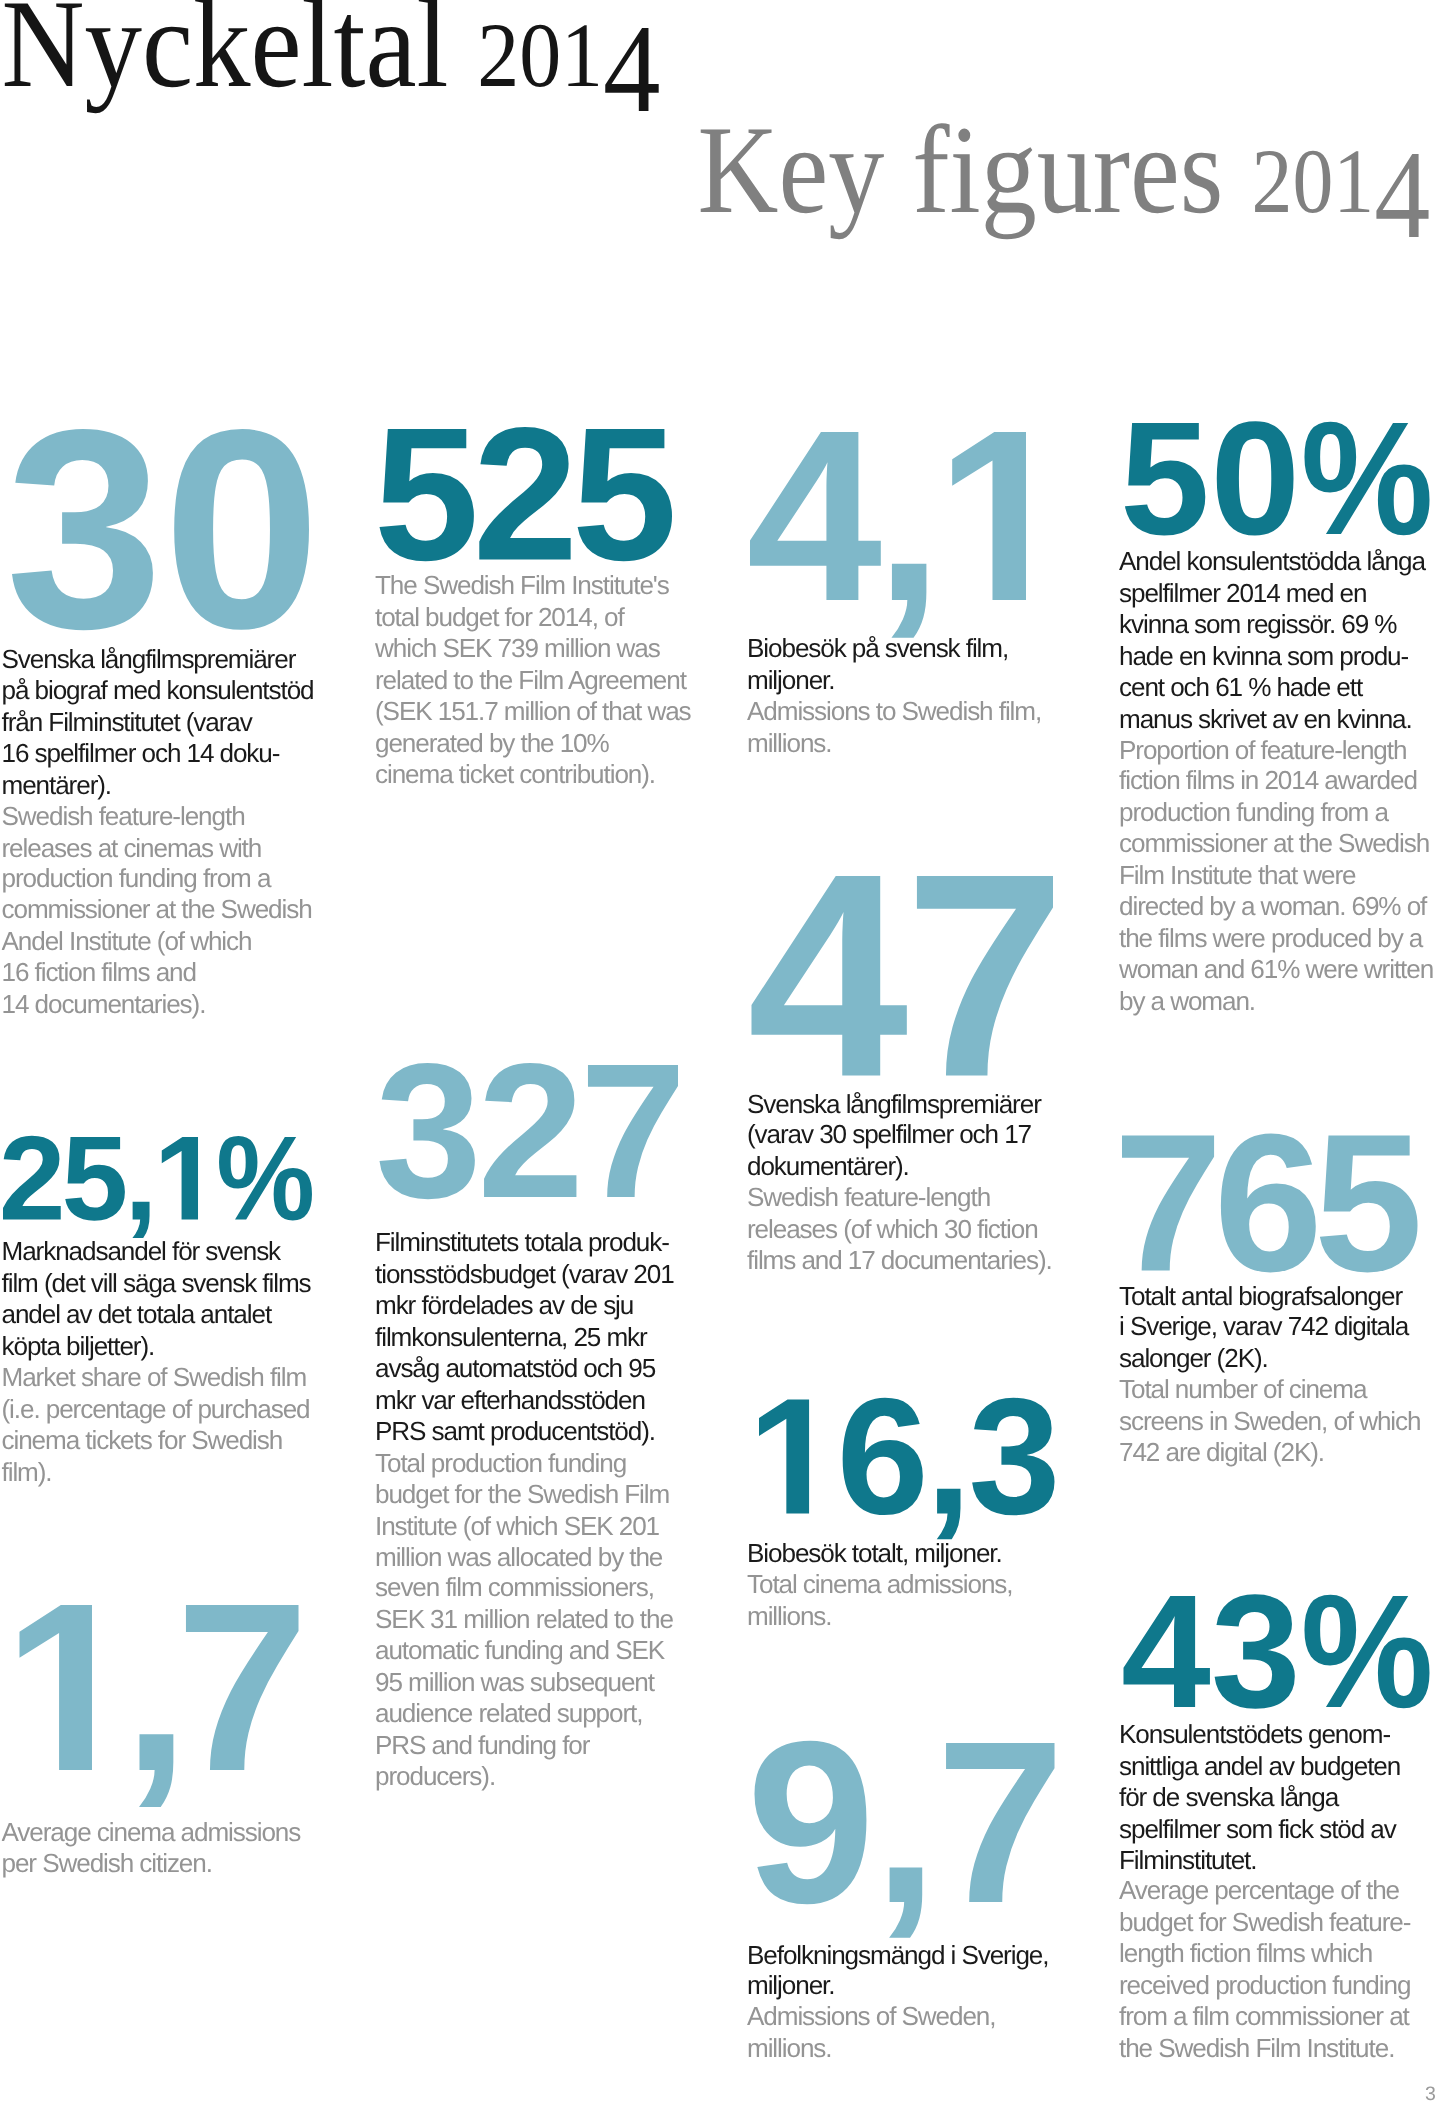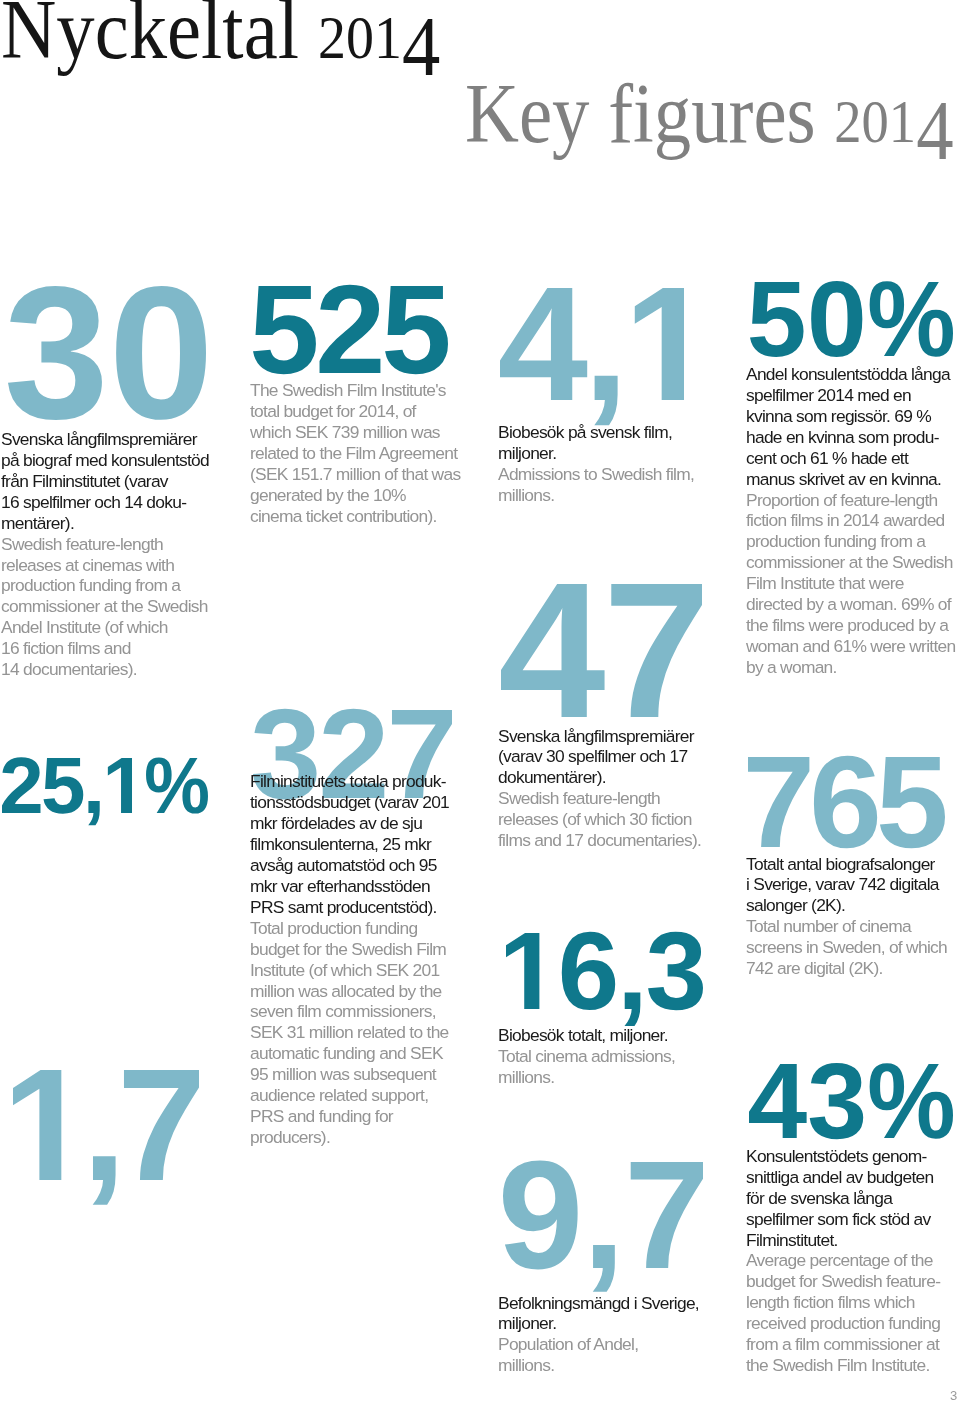--- a/index.html
+++ b/index.html
@@ -87,32 +87,34 @@
     <svg class="num" style="left:2px;top:758px" fill="#0f788c" width="205.99" height="55.00" viewBox="71.0 0 5277.4 1409">
         <g transform="translate(0,1409) scale(1,-1)">
           <path d="M71 0V195Q126 316 227.5 431.0Q329 546 483 671Q631 791 690.5 869.0Q750 947 750 1022Q750 1206 565 1206Q475 1206 427.5 1157.5Q380 1109 366 1012L83 1028Q107 1224 229.5 1327.0Q352 1430 563 1430Q791 1430 913.0 1326.0Q1035 1222 1035 1034Q1035 935 996.0 855.0Q957 775 896.0 707.5Q835 640 760.5 581.0Q686 522 616.0 466.0Q546 410 488.5 353.0Q431 296 403 231H1057V0Z" transform="translate(0.0,0) scale(1,1)"></path>
           <path d="M1082 469Q1082 245 942.5 112.5Q803 -20 560 -20Q348 -20 220.5 75.5Q93 171 63 352L344 375Q366 285 422.0 244.0Q478 203 563 203Q668 203 730.5 270.0Q793 337 793 463Q793 574 734.0 640.5Q675 707 569 707Q452 707 378 616H104L153 1409H1000V1200H408L385 844Q487 934 640 934Q841 934 961.5 809.0Q1082 684 1082 469Z" transform="translate(1071.0,0) scale(1,1)"></path>
           <path d="M432 66Q432 -54 406.5 -146.0Q381 -238 324 -317H139Q198 -246 235.0 -161.0Q272 -76 272 0H143V305H432Z" transform="translate(2142.0,0) scale(1,1)"></path>
           <path d="M478 0V1170L140 959V1180L493 1409H759V0Z" transform="translate(2642.9,0) scale(1,1)"></path>
           <path d="M1767 432Q1767 214 1677.0 99.0Q1587 -16 1413 -16Q1237 -16 1148.0 98.0Q1059 212 1059 432Q1059 656 1145.0 768.5Q1231 881 1417 881Q1597 881 1682.0 767.5Q1767 654 1767 432ZM552 0H346L1266 1409H1475ZM408 1425Q587 1425 673.5 1312.0Q760 1199 760 977Q760 759 669.5 643.5Q579 528 403 528Q229 528 140.0 642.5Q51 757 51 977Q51 1204 137.0 1314.5Q223 1425 408 1425ZM1552 432Q1552 591 1521.5 659.0Q1491 727 1417 727Q1337 727 1306.5 658.0Q1276 589 1276 432Q1276 272 1308.0 206.5Q1340 141 1415 141Q1488 141 1520.0 209.0Q1552 277 1552 432ZM543 977Q543 1134 512.5 1202.0Q482 1270 408 1270Q328 1270 297.0 1202.5Q266 1135 266 977Q266 819 298.5 751.5Q331 684 406 684Q480 684 511.5 752.0Q543 820 543 977Z" transform="translate(3713.9,0) scale(0.925,1)"></path>
         </g>
       </svg>
     <div class="txt" style="left:1px;top:824.1px">
+      <span class="sv"><span class="ln">Marknadsandel för svensk</span><span class="ln">film (det vill säga svensk films</span><span class="ln">andel av det totala antalet</span><span class="ln">köpta biljetter).</span></span>
+      <span class="en"><span class="ln">Market share of Swedish film</span><span class="ln">(i.e. percentage of purchased</span><span class="ln">cinema tickets for Swedish</span><span class="ln">film).</span></span>
     </div>
   </div>
 
   <div>
     <svg class="num" style="left:253px;top:710px" fill="#7fb8c9" width="199.00" height="88.00" viewBox="47.0 0 3186.3 1409">
         <g transform="translate(0,1409) scale(1,-1)">
           <path d="M1065 391Q1065 193 935.0 85.0Q805 -23 565 -23Q338 -23 204.0 81.5Q70 186 47 383L333 408Q360 205 564 205Q665 205 721.0 255.0Q777 305 777 408Q777 502 709.0 552.0Q641 602 507 602H409V829H501Q622 829 683.0 878.5Q744 928 744 1020Q744 1107 695.5 1156.5Q647 1206 554 1206Q467 1206 413.5 1158.0Q360 1110 352 1022L71 1042Q93 1224 222.0 1327.0Q351 1430 559 1430Q780 1430 904.5 1330.5Q1029 1231 1029 1055Q1029 923 951.5 838.0Q874 753 728 725V721Q890 702 977.5 614.5Q1065 527 1065 391Z" transform="translate(0.0,0) scale(1,1)"></path>
           <path d="M71 0V195Q126 316 227.5 431.0Q329 546 483 671Q631 791 690.5 869.0Q750 947 750 1022Q750 1206 565 1206Q475 1206 427.5 1157.5Q380 1109 366 1012L83 1028Q107 1224 229.5 1327.0Q352 1430 563 1430Q791 1430 913.0 1326.0Q1035 1222 1035 1034Q1035 935 996.0 855.0Q957 775 896.0 707.5Q835 640 760.5 581.0Q686 522 616.0 466.0Q546 410 488.5 353.0Q431 296 403 231H1057V0Z" transform="translate(1092.1,0) scale(1,1)"></path>
           <path d="M1049 1186Q954 1036 869.5 895.0Q785 754 722.0 611.5Q659 469 622.5 318.5Q586 168 586 0H293Q293 176 339.0 340.5Q385 505 472.0 675.5Q559 846 788 1178H88V1409H1049Z" transform="translate(2184.3,0) scale(1,1)"></path>
         </g>
       </svg>
-    <div class="txt" style="left:250px;top:771px">
+    <div class="txt" style="left:250px;top:818px">
       <span class="sv"><span class="ln">Filminstitutets totala produk-</span><span class="ln">tionsstödsbudget (varav 201</span><span class="ln">mkr fördelades av de sju</span><span class="ln">filmkonsulenterna, 25 mkr</span><span class="ln">avsåg automatstöd och 95</span><span class="ln">mkr var efterhandsstöden</span><span class="ln">PRS samt producentstöd).</span></span>
       <span class="en"><span class="ln">Total production funding</span><span class="ln">budget for the Swedish Film</span><span class="ln">Institute (of which SEK 201</span><span class="ln">million was allocated by the</span><span class="ln">seven film commissioners,</span><span class="ln">SEK 31 million related to the</span><span class="ln">automatic funding and SEK</span><span class="ln">95 million was subsequent</span><span class="ln">audience related support,</span><span class="ln">PRS and funding for</span><span class="ln">producers).</span></span>
     </div>
   </div>
 
   <div>
     <svg class="num" style="left:501px;top:584px" fill="#7fb8c9" width="201.00" height="133.00" viewBox="31.0 0 2129.4 1409">
         <g transform="translate(0,1409) scale(1,-1)">
           <path d="M940 287V0H672V287H31V498L626 1409H940V496H1128V287ZM672 957Q672 1011 675.5 1074.0Q679 1137 681 1155Q655 1099 587 993L260 496H672Z" transform="translate(0.0,0) scale(1,1)"></path>
           <path d="M1049 1186Q954 1036 869.5 895.0Q785 754 722.0 611.5Q659 469 622.5 318.5Q586 168 586 0H293Q293 176 339.0 340.5Q385 505 472.0 675.5Q559 846 788 1178H88V1409H1049Z" transform="translate(1111.4,0) scale(1,1)"></path>
@@ -140,20 +142,21 @@
 
   <div>
     <svg class="num" style="left:13px;top:1070px" fill="#7fb8c9" width="186.00" height="110.00" viewBox="140.0 0 2382.5 1409">
         <g transform="translate(0,1409) scale(1,-1)">
           <path d="M478 0V1170L140 959V1180L493 1409H759V0Z" transform="translate(0.0,0) scale(1,1)"></path>
           <path d="M432 66Q432 -54 406.5 -146.0Q381 -238 324 -317H139Q198 -246 235.0 -161.0Q272 -76 272 0H143V305H432Z" transform="translate(1021.7,0) scale(1,1)"></path>
           <path d="M1049 1186Q954 1036 869.5 895.0Q785 754 722.0 611.5Q659 469 622.5 318.5Q586 168 586 0H293Q293 176 339.0 340.5Q385 505 472.0 675.5Q559 846 788 1178H88V1409H1049Z" transform="translate(1473.5,0) scale(1,1)"></path>
         </g>
       </svg>
     <div class="txt" style="left:1px;top:1210.6px">
+      <span class="en"><span class="ln">Average cinema admissions</span><span class="ln">per Swedish citizen.</span></span>
     </div>
   </div>
 
   <div>
     <svg class="num" style="left:506px;top:933px" fill="#0f788c" width="197.01" height="76.00" viewBox="140.0 0 3652.3 1409">
         <g transform="translate(0,1409) scale(1,-1)">
           <path d="M478 0V1170L140 959V1180L493 1409H759V0Z" transform="translate(0.0,0) scale(1,1)"></path>
           <path d="M1065 461Q1065 236 939.0 108.0Q813 -20 591 -20Q342 -20 208.5 154.5Q75 329 75 672Q75 1049 210.5 1239.5Q346 1430 598 1430Q777 1430 880.5 1351.0Q984 1272 1027 1106L762 1069Q724 1208 592 1208Q479 1208 414.5 1095.0Q350 982 350 752Q395 827 475.0 867.0Q555 907 656 907Q845 907 955.0 787.0Q1065 667 1065 461ZM783 453Q783 573 727.5 636.5Q672 700 575 700Q482 700 426.0 640.5Q370 581 370 483Q370 360 428.5 279.5Q487 199 582 199Q677 199 730.0 266.5Q783 334 783 453Z" transform="translate(1099.1,0) scale(1,1)"></path>
           <path d="M432 66Q432 -54 406.5 -146.0Q381 -238 324 -317H139Q198 -246 235.0 -161.0Q272 -76 272 0H143V305H432Z" transform="translate(2198.2,0) scale(1,1)"></path>
           <path d="M1065 391Q1065 193 935.0 85.0Q805 -23 565 -23Q338 -23 204.0 81.5Q70 186 47 383L333 408Q360 205 564 205Q665 205 721.0 255.0Q777 305 777 408Q777 502 709.0 552.0Q641 602 507 602H409V829H501Q622 829 683.0 878.5Q744 928 744 1020Q744 1107 695.5 1156.5Q647 1206 554 1206Q467 1206 413.5 1158.0Q360 1110 352 1022L71 1042Q93 1224 222.0 1327.0Q351 1430 559 1430Q780 1430 904.5 1330.5Q1029 1231 1029 1055Q1029 923 951.5 838.0Q874 753 728 725V721Q890 702 977.5 614.5Q1065 527 1065 391Z" transform="translate(2727.3,0) scale(1,1)"></path>
@@ -168,21 +171,21 @@
   <div>
     <svg class="num" style="left:503px;top:1162px" fill="#7fb8c9" width="200.00" height="106.00" viewBox="71.0 0 2658.5 1409">
         <g transform="translate(0,1409) scale(1,-1)">
           <path d="M1063 727Q1063 352 926.0 166.0Q789 -20 537 -20Q351 -20 245.5 59.5Q140 139 96 311L360 348Q399 201 540 201Q658 201 721.5 314.0Q785 427 787 649Q749 574 662.5 531.5Q576 489 476 489Q290 489 180.5 615.5Q71 742 71 958Q71 1180 199.5 1305.0Q328 1430 563 1430Q816 1430 939.5 1254.5Q1063 1079 1063 727ZM766 924Q766 1055 708.5 1132.5Q651 1210 556 1210Q463 1210 409.5 1142.5Q356 1075 356 956Q356 839 409.0 768.5Q462 698 557 698Q647 698 706.5 759.5Q766 821 766 924Z" transform="translate(0.0,0) scale(1,1)"></path>
           <path d="M432 66Q432 -54 406.5 -146.0Q381 -238 324 -317H139Q198 -246 235.0 -161.0Q272 -76 272 0H143V305H432Z" transform="translate(1125.2,0) scale(1,1)"></path>
           <path d="M1049 1186Q954 1036 869.5 895.0Q785 754 722.0 611.5Q659 469 622.5 318.5Q586 168 586 0H293Q293 176 339.0 340.5Q385 505 472.0 675.5Q559 846 788 1178H88V1409H1049Z" transform="translate(1680.5,0) scale(1,1)"></path>
         </g>
       </svg>
     <div class="txt" style="left:498px;top:1292.5px">
       <span class="sv"><span class="ln">Befolkningsmängd i Sverige,</span><span class="ln">miljoner.</span></span>
-      <span class="en"><span class="ln">Population of Andel,</span><span class="ln">millions.</span></span>
+      <span class="en"><span class="ln">Admissions of Sweden,</span><span class="ln">millions.</span></span>
     </div>
   </div>
 
   <div>
     <svg class="num" style="left:749px;top:1064px" fill="#0f788c" width="204.00" height="74.00" viewBox="31.0 0 3884.3 1409">
         <g transform="translate(0,1409) scale(1,-1)">
           <path d="M940 287V0H672V287H31V498L626 1409H940V496H1128V287ZM672 957Q672 1011 675.5 1074.0Q679 1137 681 1155Q655 1099 587 993L260 496H672Z" transform="translate(0.0,0) scale(1,1)"></path>
           <path d="M1065 391Q1065 193 935.0 85.0Q805 -23 565 -23Q338 -23 204.0 81.5Q70 186 47 383L333 408Q360 205 564 205Q665 205 721.0 255.0Q777 305 777 408Q777 502 709.0 552.0Q641 602 507 602H409V829H501Q622 829 683.0 878.5Q744 928 744 1020Q744 1107 695.5 1156.5Q647 1206 554 1206Q467 1206 413.5 1158.0Q360 1110 352 1022L71 1042Q93 1224 222.0 1327.0Q351 1430 559 1430Q780 1430 904.5 1330.5Q1029 1231 1029 1055Q1029 923 951.5 838.0Q874 753 728 725V721Q890 702 977.5 614.5Q1065 527 1065 391Z" transform="translate(1140.4,0) scale(1,1)"></path>
           <path d="M1767 432Q1767 214 1677.0 99.0Q1587 -16 1413 -16Q1237 -16 1148.0 98.0Q1059 212 1059 432Q1059 656 1145.0 768.5Q1231 881 1417 881Q1597 881 1682.0 767.5Q1767 654 1767 432ZM552 0H346L1266 1409H1475ZM408 1425Q587 1425 673.5 1312.0Q760 1199 760 977Q760 759 669.5 643.5Q579 528 403 528Q229 528 140.0 642.5Q51 757 51 977Q51 1204 137.0 1314.5Q223 1425 408 1425ZM1552 432Q1552 591 1521.5 659.0Q1491 727 1417 727Q1337 727 1306.5 658.0Q1276 589 1276 432Q1276 272 1308.0 206.5Q1340 141 1415 141Q1488 141 1520.0 209.0Q1552 277 1552 432ZM543 977Q543 1134 512.5 1202.0Q482 1270 408 1270Q328 1270 297.0 1202.5Q266 1135 266 977Q266 819 298.5 751.5Q331 684 406 684Q480 684 511.5 752.0Q543 820 543 977Z" transform="translate(2280.8,0) scale(0.925,1)"></path>
         </g>

